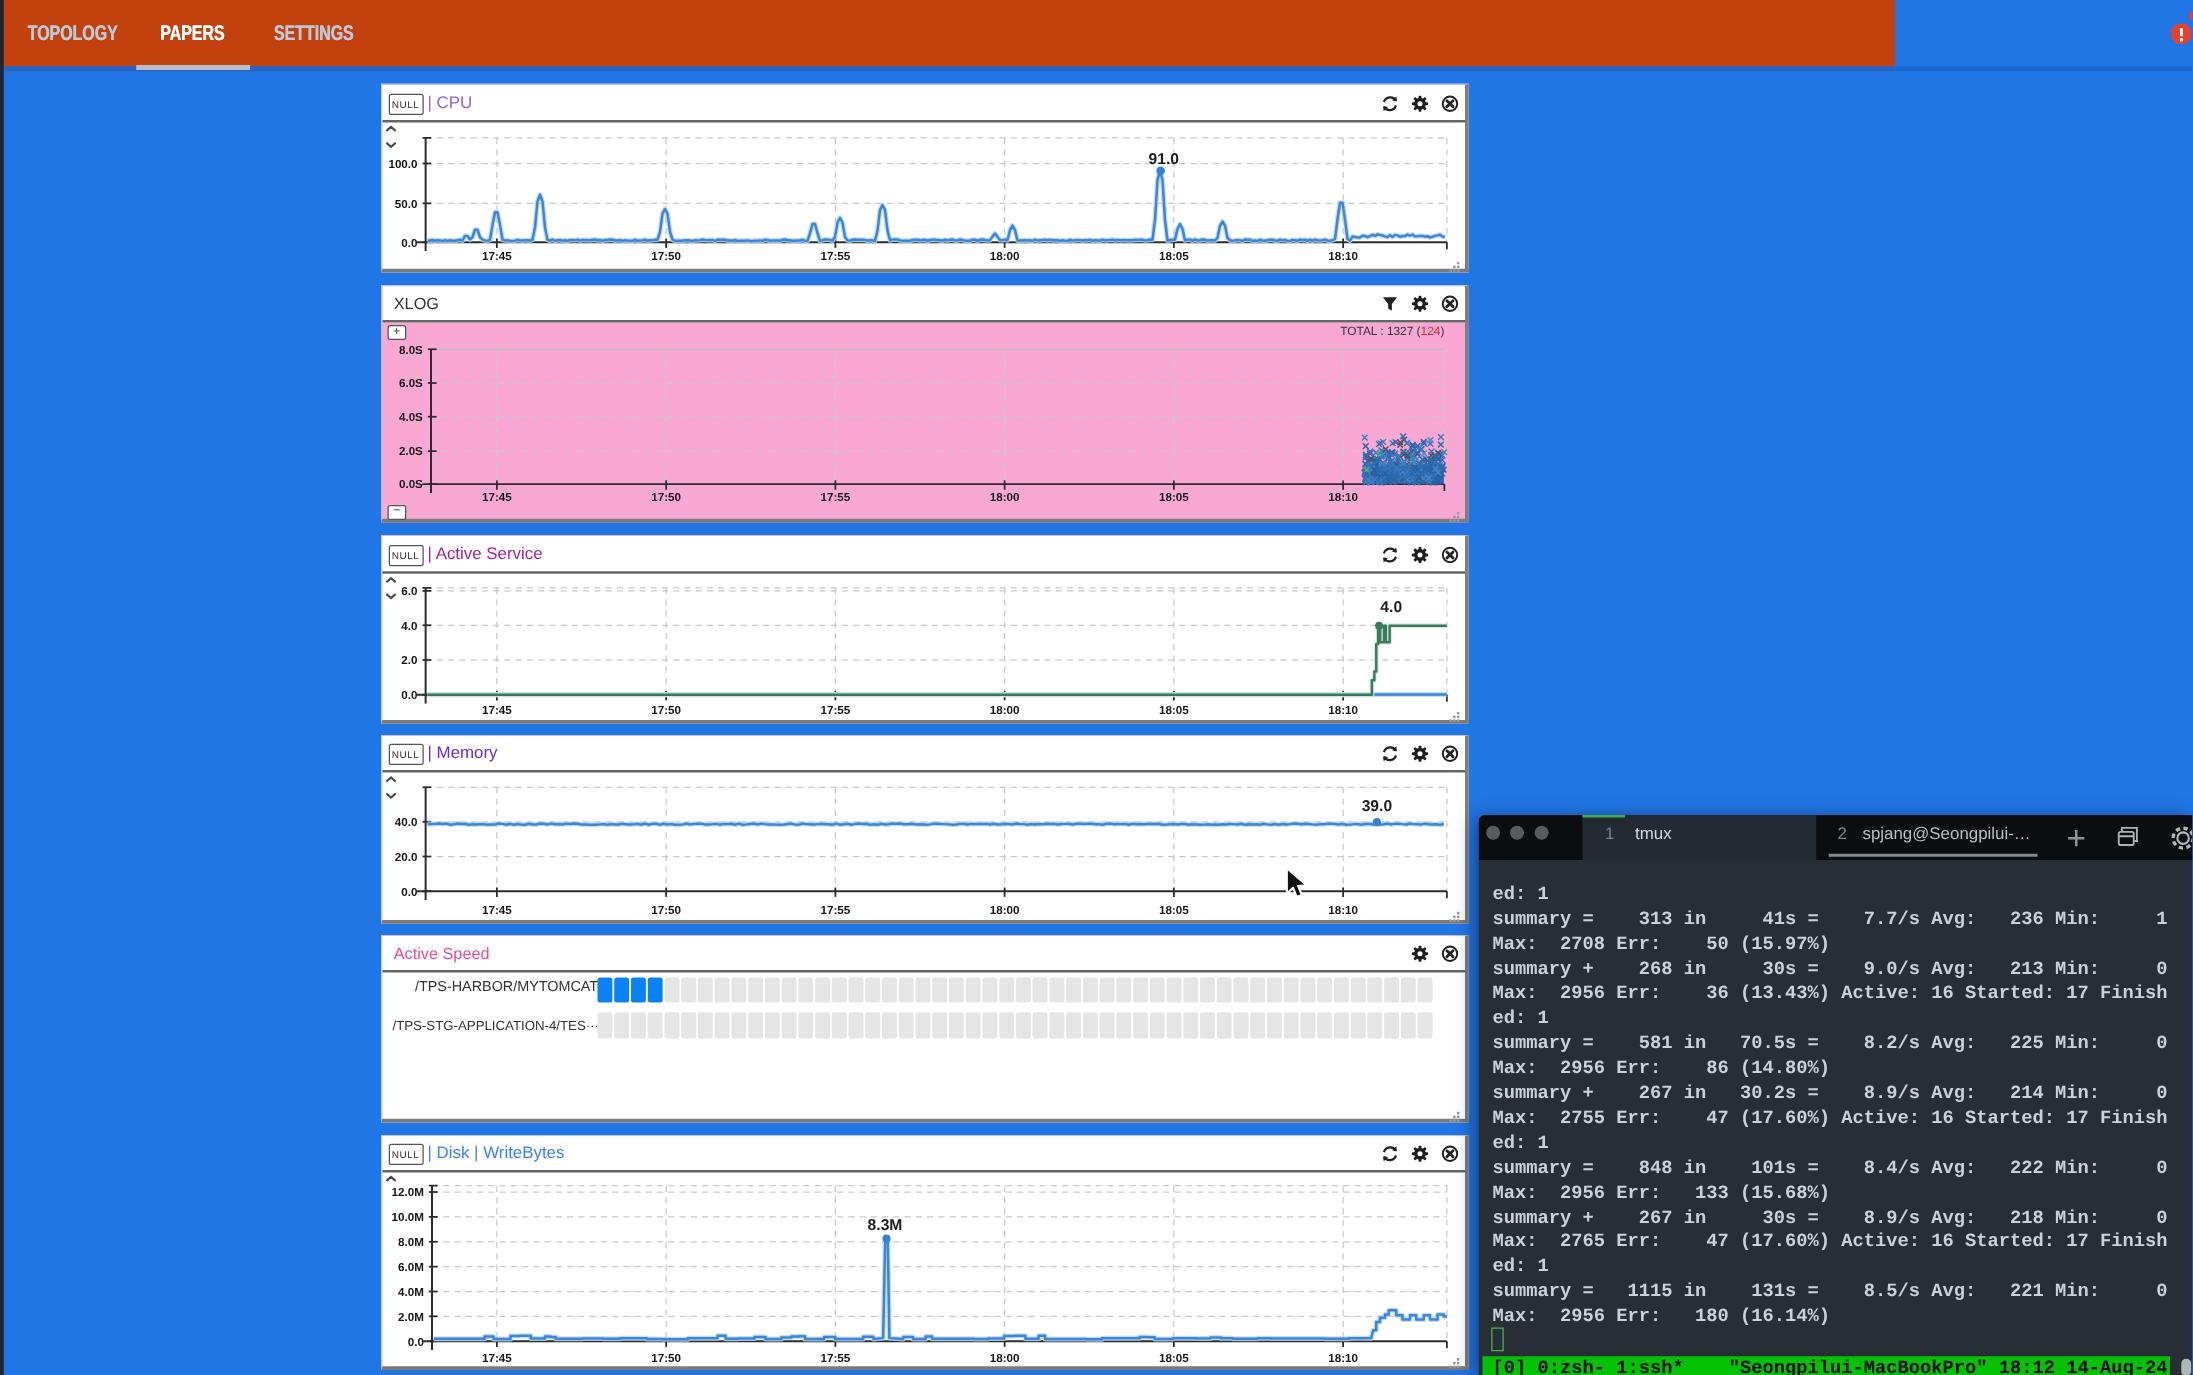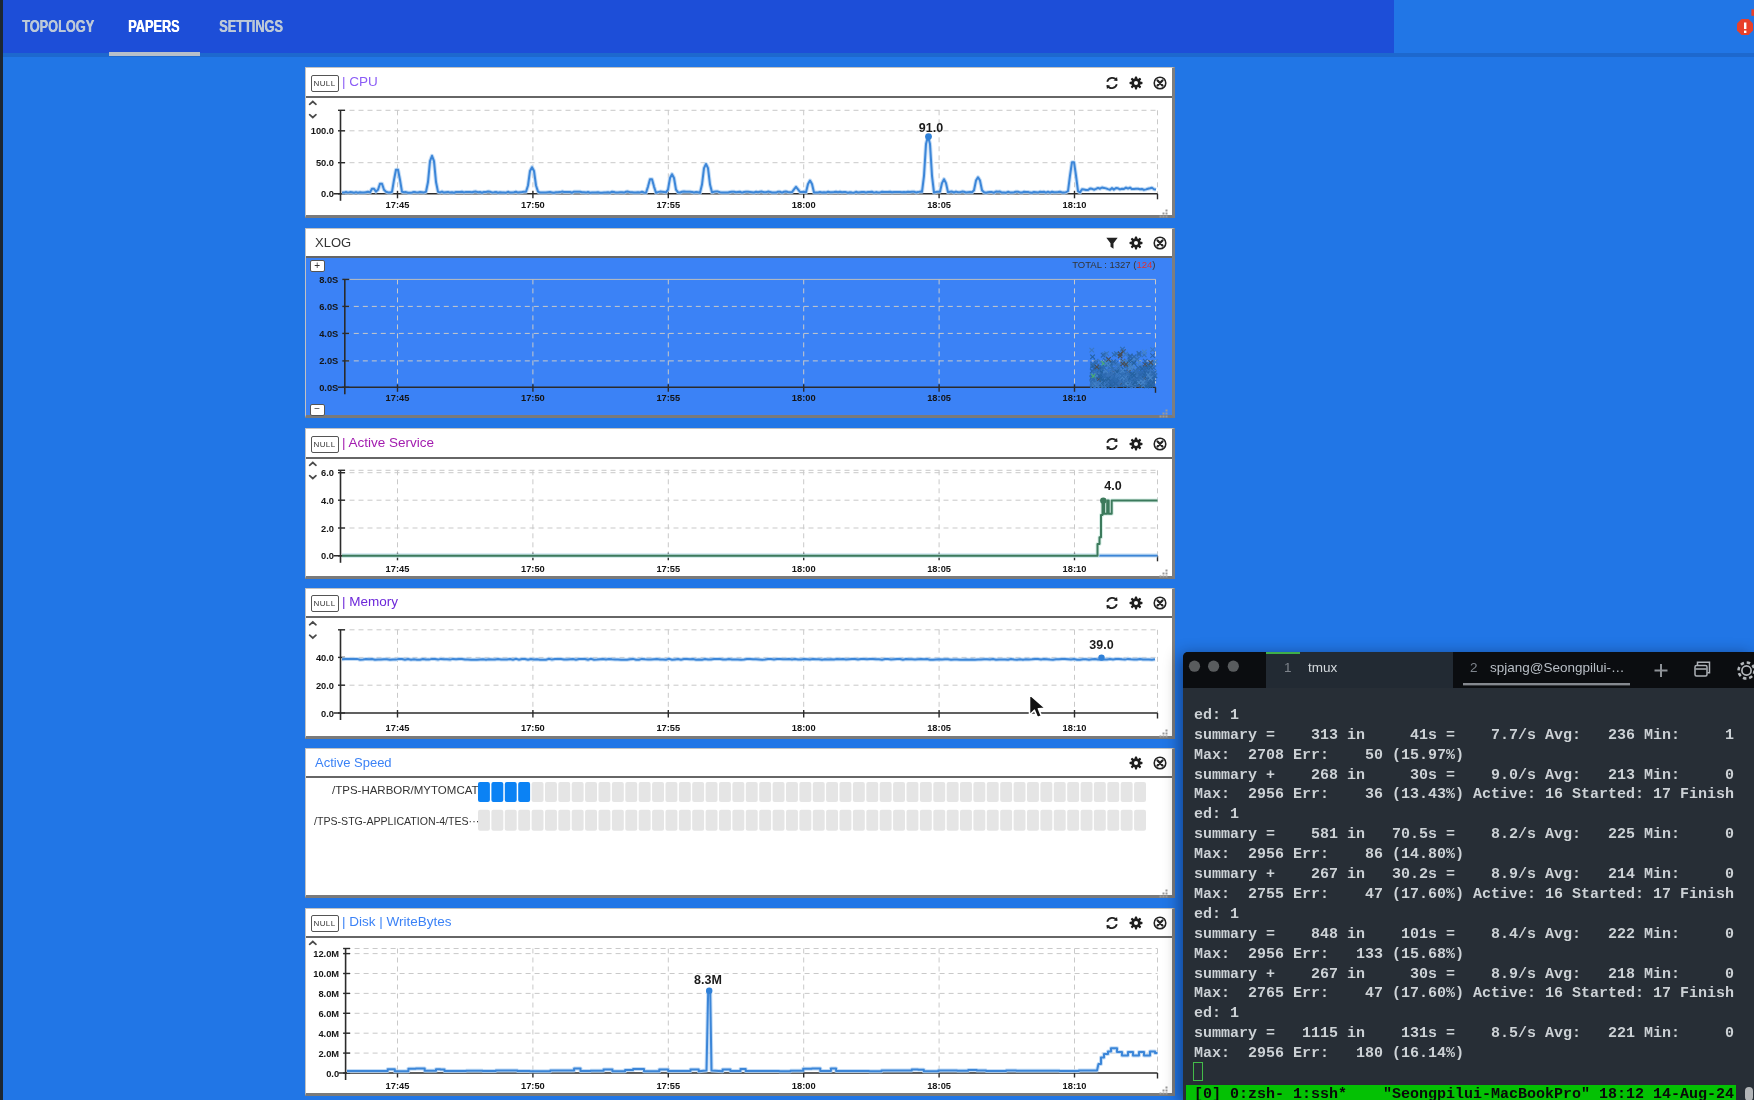--- a/index.html
+++ b/index.html
@@ -1,20 +1,20 @@
 <!DOCTYPE html>
 <html><head><meta charset="utf-8">
 <style>
   * { margin:0; padding:0; }
   body { width:1754px; height:1100px; overflow:hidden; position:relative;
          font-family:"Liberation Sans", sans-serif; background:#2176e6; }
 </style></head>
 <body>
 
-<div style="position:absolute;left:0;top:0;width:1394px;height:57px;background:#1d4ed8">
+<div style="position:absolute;left:0;top:0;width:1516px;height:57px;background:#c2410c">
   <div style="position:absolute;left:0;top:53px;width:1754px;height:4px;background:#1d68ce"></div>
   <div style="position:absolute;left:22px;top:17px;font-size:17px;font-weight:bold;color:#bdc9d8;text-shadow:0.5px 0 #bdc9d8;transform:scaleX(0.75);transform-origin:0 0">TOPOLOGY</div>
   <div style="position:absolute;left:128px;top:17px;font-size:17px;font-weight:bold;color:#ffffff;text-shadow:0.5px 0 #fff;transform:scaleX(0.75);transform-origin:0 0">PAPERS</div>
   <div style="position:absolute;left:219px;top:17px;font-size:17px;font-weight:bold;color:#bdc9d8;text-shadow:0.5px 0 #bdc9d8;transform:scaleX(0.75);transform-origin:0 0">SETTINGS</div>
   <div style="position:absolute;left:109px;top:51.5px;width:91px;height:4px;background:#b6bfca"></div>
   <svg style="position:absolute;left:1736px;top:8px" width="18" height="28" viewBox="0 0 18 28">
     <path d="M5.5 11 L12.5 11 L17 15.5 L17 22.5 L12.5 27 L5.5 27 L1 22.5 L1 15.5 Z" fill="#e8402a"></path>
     <rect x="8" y="14.5" width="2.4" height="6.5" fill="#fff"></rect>
       <rect x="8" y="22.6" width="2.4" height="2.4" fill="#fff"></rect>
     <rect x="15.4" y="1.3" width="2.6" height="6.5" fill="#e8402a"></rect>
@@ -56,21 +56,21 @@
       <g fill="#9a9a9a">
         <rect x="6.5" y="0.5" width="2" height="2"></rect>
         <rect x="6.5" y="3.5" width="2" height="2"></rect>
         <rect x="3.5" y="3.5" width="2" height="2"></rect>
         <rect x="6.5" y="6.5" width="2" height="2"></rect>
         <rect x="3.5" y="6.5" width="2" height="2"></rect>
         <rect x="0.5" y="6.5" width="2" height="2"></rect>
       </g>
     </svg>
   </div>
-<div style="position:absolute;left:305px;top:227.5px;width:870px;height:190.5px;background:#3b82f6;border:1px solid #c2c2c2;border-right:3px solid #7e7e7e;border-bottom:3px solid #7a7a7a;box-sizing:border-box">
+<div style="position:absolute;left:305px;top:227.5px;width:870px;height:190.5px;background:#f9a8d4;border:1px solid #c2c2c2;border-right:3px solid #7e7e7e;border-bottom:3px solid #7a7a7a;box-sizing:border-box">
     <div style="position:absolute;left:0;top:0;right:0;height:27.5px;border-bottom:2px solid #666;background:#fff"></div>
     <div style="position:absolute;left:9px;top:6px;font-size:13px;color:#333">XLOG</div>
     <svg style="position:absolute;left:799px;top:7.5px" width="14" height="14" viewBox="0 0 16 16">
       <path d="M1.5 2 H14.5 L9.7 8.2 V14.5 L6.3 12.4 V8.2 Z" fill="#222"></path>
     </svg>
     <svg style="position:absolute;left:823px;top:7.5px" width="14" height="14" viewBox="0 0 16 16">
       <g fill="#1e1e1e">
         <rect x="6.7" y="0.6" width="2.6" height="3.4" rx="0.7" transform="rotate(0 8 8)"></rect>
         <rect x="6.7" y="0.6" width="2.6" height="3.4" rx="0.7" transform="rotate(45 8 8)"></rect>
         <rect x="6.7" y="0.6" width="2.6" height="3.4" rx="0.7" transform="rotate(90 8 8)"></rect>
@@ -175,21 +175,21 @@
         <rect x="6.5" y="3.5" width="2" height="2"></rect>
         <rect x="3.5" y="3.5" width="2" height="2"></rect>
         <rect x="6.5" y="6.5" width="2" height="2"></rect>
         <rect x="3.5" y="6.5" width="2" height="2"></rect>
         <rect x="0.5" y="6.5" width="2" height="2"></rect>
       </g>
     </svg>
   </div>
 <div style="position:absolute;left:305px;top:747.7px;width:870px;height:150.8px;background:#fff;border:1px solid #c2c2c2;border-right:3px solid #7e7e7e;border-bottom:3px solid #7a7a7a;box-sizing:border-box">
     <div style="position:absolute;left:0;top:0;right:0;height:27.5px;border-bottom:2px solid #666;background:#fff"></div>
-    <div style="position:absolute;left:9px;top:6px;font-size:13px;color:#3b82f6">Active Speed</div>
+    <div style="position:absolute;left:9px;top:6px;font-size:13px;color:#ec4899">Active Speed</div>
     <svg style="position:absolute;left:823px;top:7.5px" width="14" height="14" viewBox="0 0 16 16">
       <g fill="#1e1e1e">
         <rect x="6.7" y="0.6" width="2.6" height="3.4" rx="0.7" transform="rotate(0 8 8)"></rect>
         <rect x="6.7" y="0.6" width="2.6" height="3.4" rx="0.7" transform="rotate(45 8 8)"></rect>
         <rect x="6.7" y="0.6" width="2.6" height="3.4" rx="0.7" transform="rotate(90 8 8)"></rect>
         <rect x="6.7" y="0.6" width="2.6" height="3.4" rx="0.7" transform="rotate(135 8 8)"></rect>
         <rect x="6.7" y="0.6" width="2.6" height="3.4" rx="0.7" transform="rotate(180 8 8)"></rect>
         <rect x="6.7" y="0.6" width="2.6" height="3.4" rx="0.7" transform="rotate(225 8 8)"></rect>
         <rect x="6.7" y="0.6" width="2.6" height="3.4" rx="0.7" transform="rotate(270 8 8)"></rect>
         <rect x="6.7" y="0.6" width="2.6" height="3.4" rx="0.7" transform="rotate(315 8 8)"></rect>

